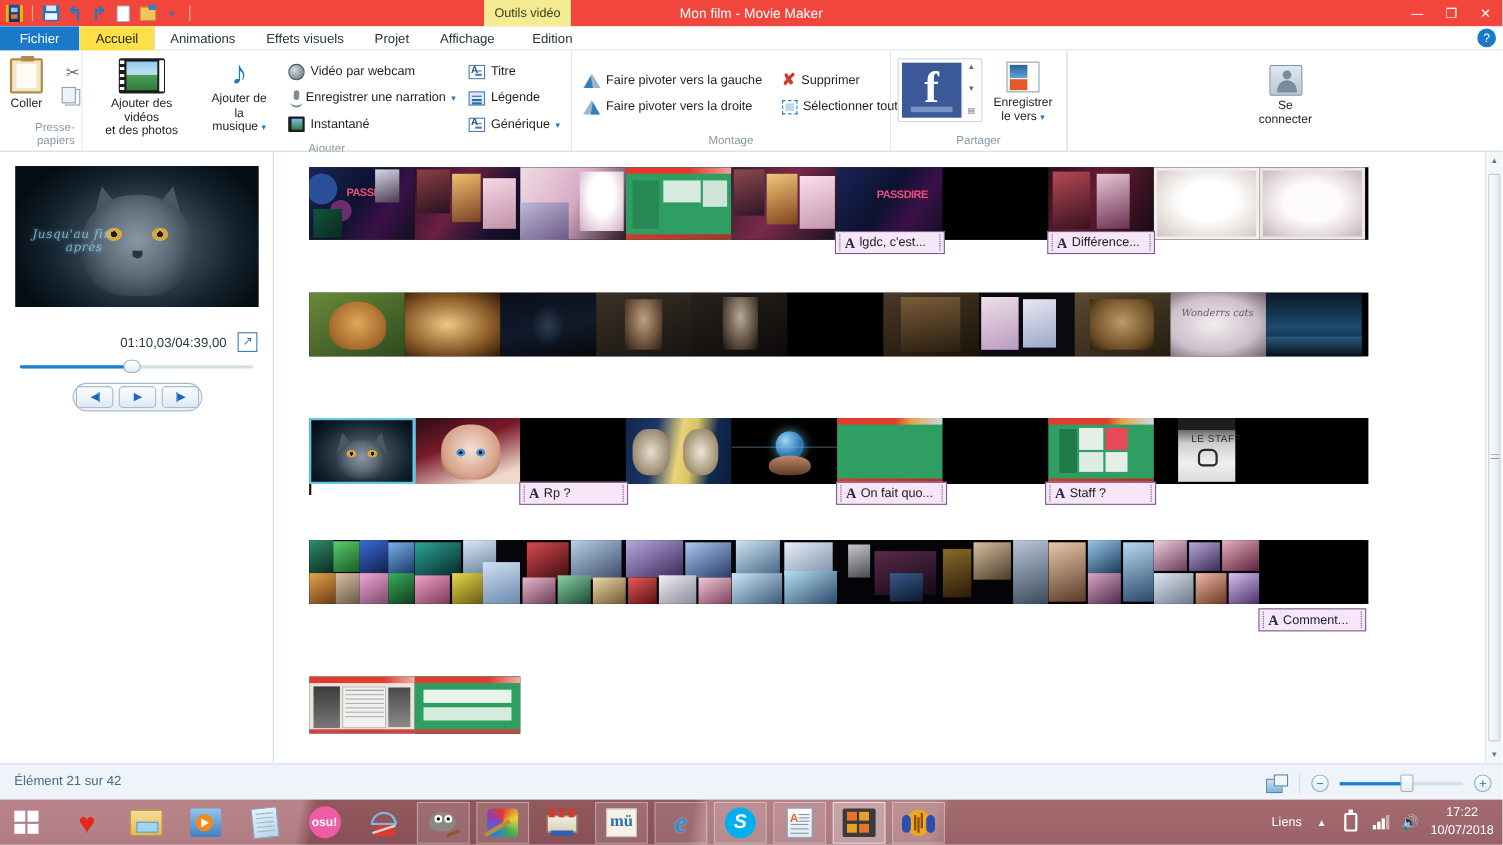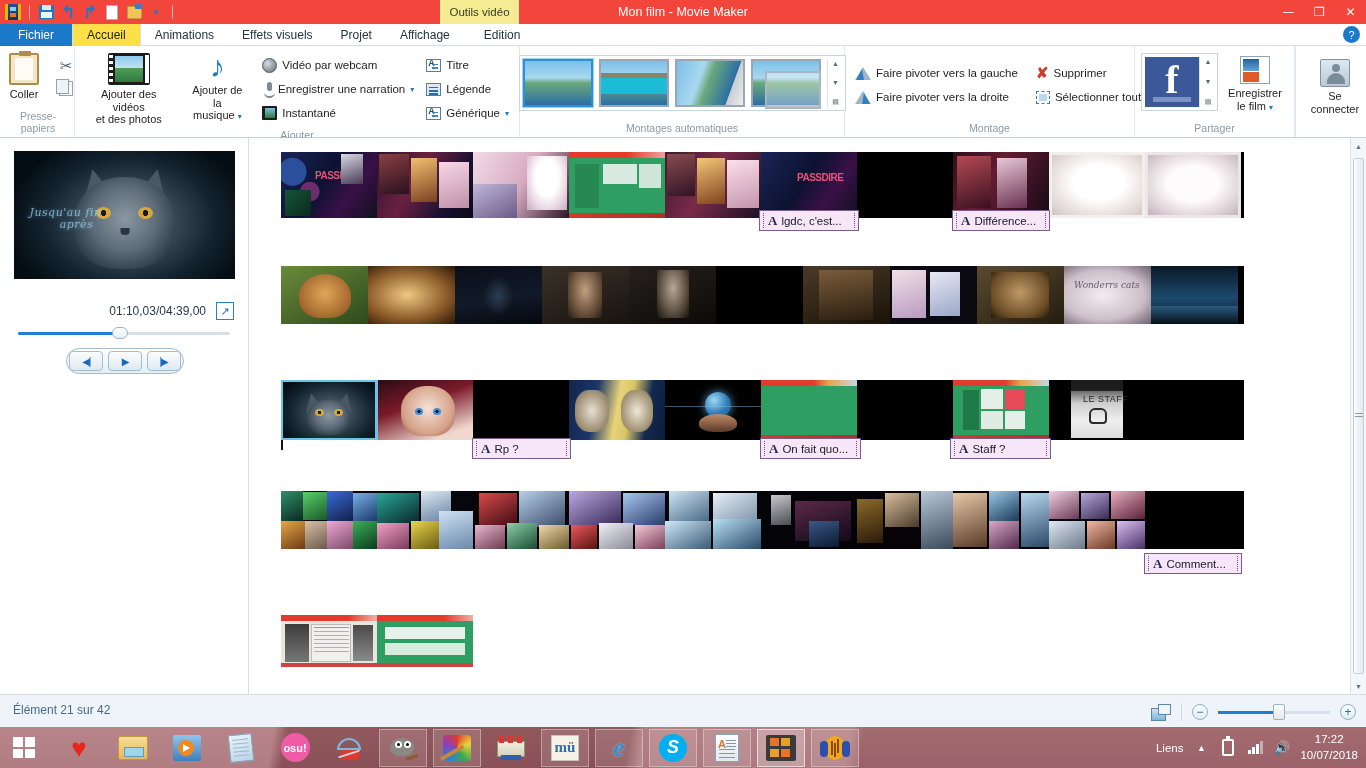--- a/index.html
+++ b/index.html
@@ -283,21 +283,21 @@
         </div>
         <div class="smallcol" style="padding-top:6px;">
           <span class="ico24">
               <span class="i-cut">✂</span>
             </span>
           <span class="ico24">
               <span class="i-copy"></span>
             </span>
         </div>
       </div>
-      <div class="rgroup-title" style="text-align:center;padding-left:2px;">Presse-papiers</div>
+      <div class="rgroup-title" style="text-align:right;padding-left:2px;">Presse-papiers</div>
     </div>
 
     <div class="rgroup" style="width:445px">
       <div class="rgroup-body" style="gap:4px;">
         <div class="bigbtn" style="width:104px">
           <span class="i-addvid"></span>
           <span class="lbl">Ajouter des vidéos</span>
           <span>et des photos</span>
         </div>
         <div class="bigbtn" style="width:80px">
@@ -332,36 +332,20 @@
           <div class="smallbtn">
             <span class="i-txt"></span>
             <span>Générique</span>
             <span class="caret-dn">▾</span>
           </div>
         </div>
       </div>
       <div class="rgroup-title">Ajouter</div>
     </div>
 
-    <div class="rgroup" style="width:325px">
-      <div class="rgroup-body" style="justify-content:center;padding-top:5px;">
-        <div class="automv-box">
-          <div class="automv sel b1"></div>
-          <div class="automv b2"></div>
-          <div class="automv b3"></div>
-          <div class="automv b4"></div>
-          <div class="spin">
-            <div>▲</div>
-            <div>▼</div>
-            <div>▤</div>
-          </div>
-        </div>
-      </div>
-      <div class="rgroup-title">Montages automatiques</div>
-    </div>
 
     <div class="rgroup" style="width:290px">
       <div class="rgroup-body" style="padding-top:10px;gap:10px;">
         <div class="smallcol" style="width:175px">
           <div class="smallbtn">
             <span class="i-rotl"></span>
             <span>Faire pivoter vers la gauche</span>
           </div>
           <div class="smallbtn">
             <span class="i-rotr"></span>
@@ -388,21 +372,21 @@
           <div class="fb">f</div>
           <div class="spin">
             <div>▲</div>
             <div>▼</div>
             <div>▤</div>
           </div>
         </div>
         <div class="bigbtn" style="width:66px">
           <span class="i-savefilm"></span>
           <span class="lbl">Enregistrer</span>
-          <span><span>le film</span> <span class="caret-dn">▾</span></span>
+          <span><span>le vers</span> <span class="caret-dn">▾</span></span>
         </div>
       </div>
       <div class="rgroup-title">Partager</div>
     </div>
 
     <div class="rgroup" style="width:auto;flex:1;border-left:1px solid #e2e9ee;">
       <div class="rgroup-body" style="padding-top:6px;justify-content:center;">
         <div class="bigbtn" style="width:66px">
           <span class="i-signin"></span>
           <span class="lbl">Se</span>

